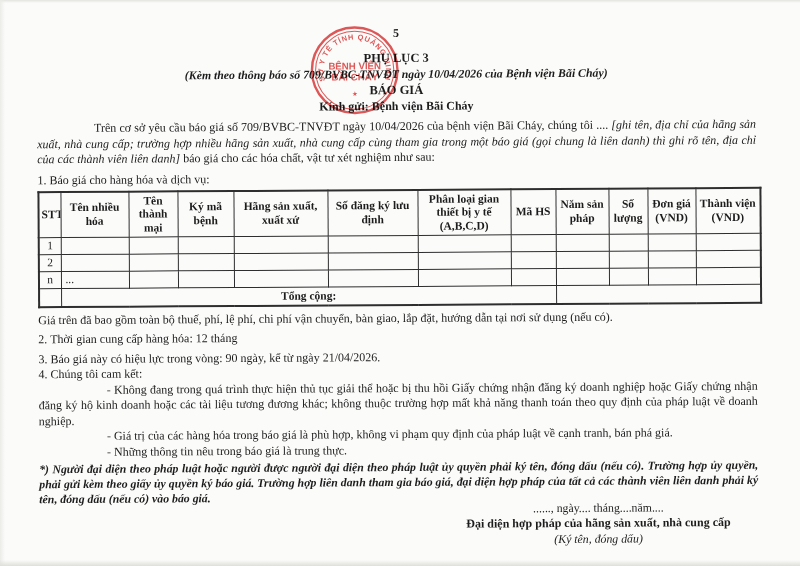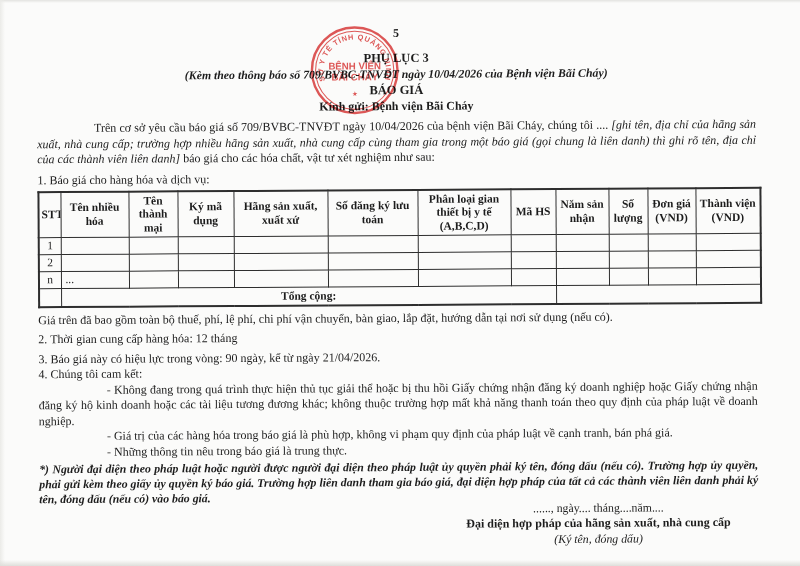--- a/index.html
+++ b/index.html
@@ -142,26 +142,26 @@
       <col style="width:53px">
         <col style="width:39px">
         <col style="width:48px">
         <col style="width:65px">
     </colgroup>
     <thead>
       <tr>
         <th>STT</th>
         <th>Tên nhiều hóa</th>
         <th>Tên thành mại</th>
-        <th>Ký mã dụng</th>
+        <th>Ký mã bệnh</th>
         <th>Hãng sản xuất, xuất xứ</th>
-        <th>Số đăng ký lưu toán</th>
+        <th>Số đăng ký lưu định</th>
         <th>Phân loại gian thiết bị y tế (A,B,C,D)</th>
         <th>Mã HS</th>
-        <th>Năm sản nhận</th>
+        <th>Năm sản pháp</th>
         <th>Số lượng</th>
         <th>Đơn giá (VND)</th>
         <th>Thành viện (VND)</th>
       </tr>
     </thead>
     <tbody>
       <tr>
         <td>1</td>
         <td class="left"></td>
         <td></td>

